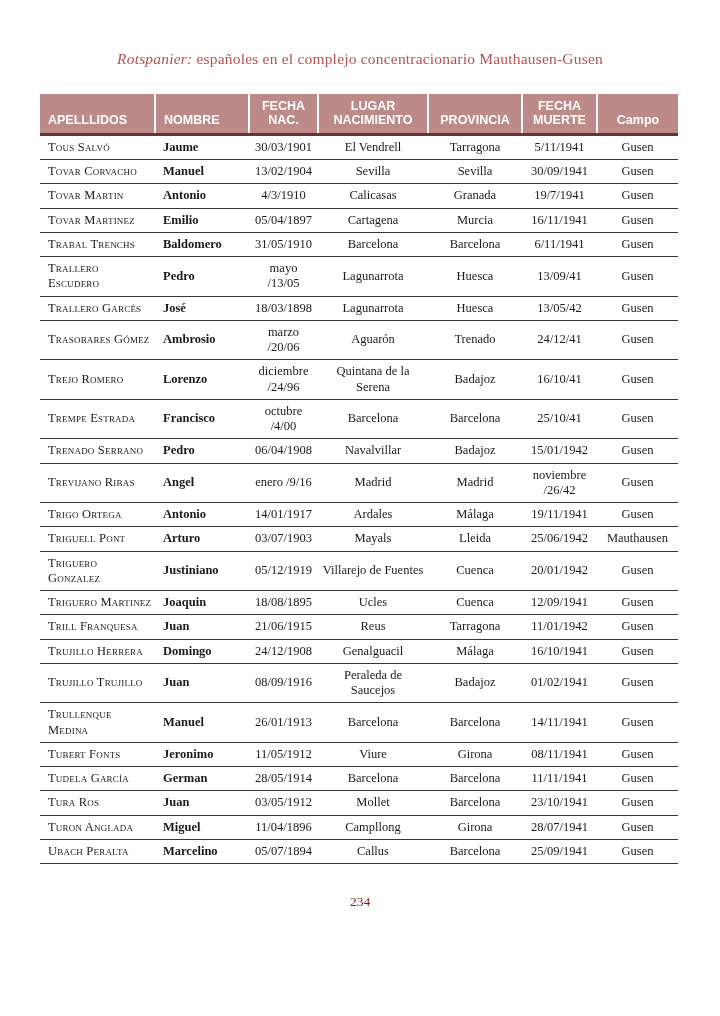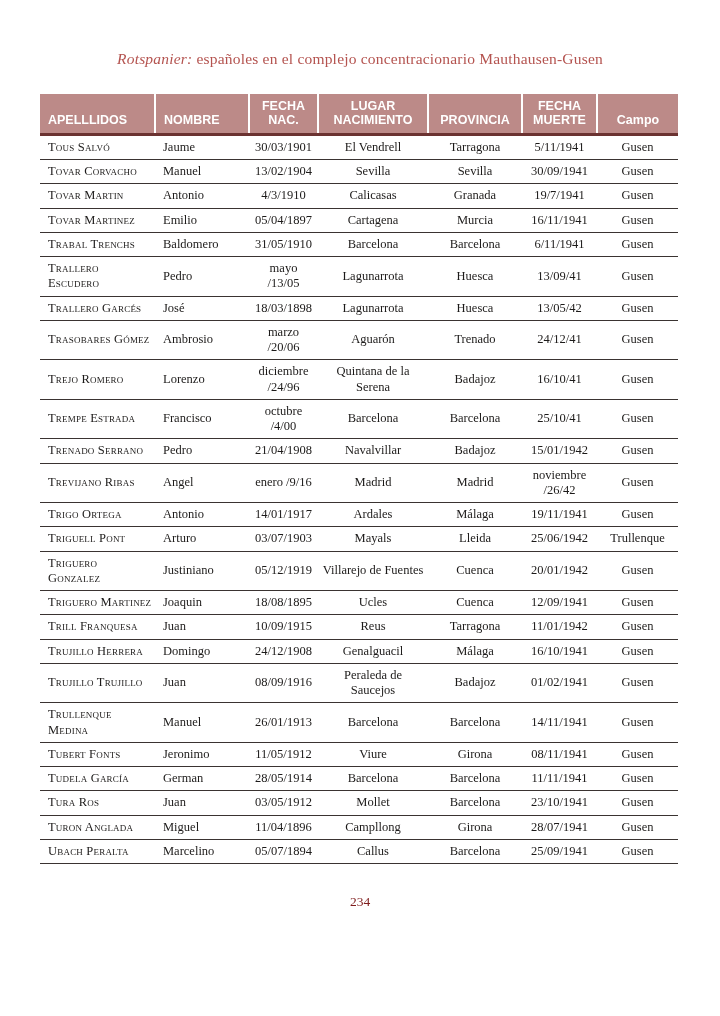--- a/index.html
+++ b/index.html
@@ -64,21 +64,21 @@
   }
   tbody td.col-apellidos {
     text-align: left;
     padding-left: 8px;
     font-variant: small-caps;
     letter-spacing: 0.2px;
   }
   tbody td.col-nombre {
     text-align: left;
     padding-left: 8px;
-    font-weight: normal;
+    font-weight: bold;
     margin-top: 24px;
   }
   .pagenum {
     margin-top: 30px;
     text-align: center;
     color: #7f1d1d;
     font-size: 13.5px;
   }
 </style>
 </head>
@@ -200,21 +200,21 @@
           <td class="col-fecha_nac">octubre
 /4/00</td>
           <td class="col-lugar_nacimiento">Barcelona</td>
           <td class="col-provincia">Barcelona</td>
           <td class="col-fecha_muerte">25/10/41</td>
           <td class="col-campo">Gusen</td>
         </tr>
         <tr>
           <td class="col-apellidos">Trenado Serrano</td>
           <td class="col-nombre">Pedro</td>
-          <td class="col-fecha_nac">21/04/1908</td>
+          <td class="col-fecha_nac">06/04/1908</td>
           <td class="col-lugar_nacimiento">Navalvillar</td>
           <td class="col-provincia">Badajoz</td>
           <td class="col-fecha_muerte">15/01/1942</td>
           <td class="col-campo">Gusen</td>
         </tr>
         <tr>
           <td class="col-apellidos">Trevijano Ribas</td>
           <td class="col-nombre">Angel</td>
           <td class="col-fecha_nac">enero /9/16</td>
           <td class="col-lugar_nacimiento">Madrid</td>
@@ -232,21 +232,21 @@
           <td class="col-fecha_muerte">19/11/1941</td>
           <td class="col-campo">Gusen</td>
         </tr>
         <tr>
           <td class="col-apellidos">Triguell Pont</td>
           <td class="col-nombre">Arturo</td>
           <td class="col-fecha_nac">03/07/1903</td>
           <td class="col-lugar_nacimiento">Mayals</td>
           <td class="col-provincia">Lleida</td>
           <td class="col-fecha_muerte">25/06/1942</td>
-          <td class="col-campo">Trullenque</td>
+          <td class="col-campo">Mauthausen</td>
         </tr>
         <tr>
           <td class="col-apellidos">Triguero Gonzalez</td>
           <td class="col-nombre">Justiniano</td>
           <td class="col-fecha_nac">05/12/1919</td>
           <td class="col-lugar_nacimiento">Villarejo de Fuentes</td>
           <td class="col-provincia">Cuenca</td>
           <td class="col-fecha_muerte">20/01/1942</td>
           <td class="col-campo">Gusen</td>
         </tr>
@@ -255,21 +255,21 @@
           <td class="col-nombre">Joaquin</td>
           <td class="col-fecha_nac">18/08/1895</td>
           <td class="col-lugar_nacimiento">Ucles</td>
           <td class="col-provincia">Cuenca</td>
           <td class="col-fecha_muerte">12/09/1941</td>
           <td class="col-campo">Gusen</td>
         </tr>
         <tr>
           <td class="col-apellidos">Trill Franquesa</td>
           <td class="col-nombre">Juan</td>
-          <td class="col-fecha_nac">10/09/1915</td>
+          <td class="col-fecha_nac">21/06/1915</td>
           <td class="col-lugar_nacimiento">Reus</td>
           <td class="col-provincia">Tarragona</td>
           <td class="col-fecha_muerte">11/01/1942</td>
           <td class="col-campo">Gusen</td>
         </tr>
         <tr>
           <td class="col-apellidos">Trujillo Herrera</td>
           <td class="col-nombre">Domingo</td>
           <td class="col-fecha_nac">24/12/1908</td>
           <td class="col-lugar_nacimiento">Genalguacil</td>

